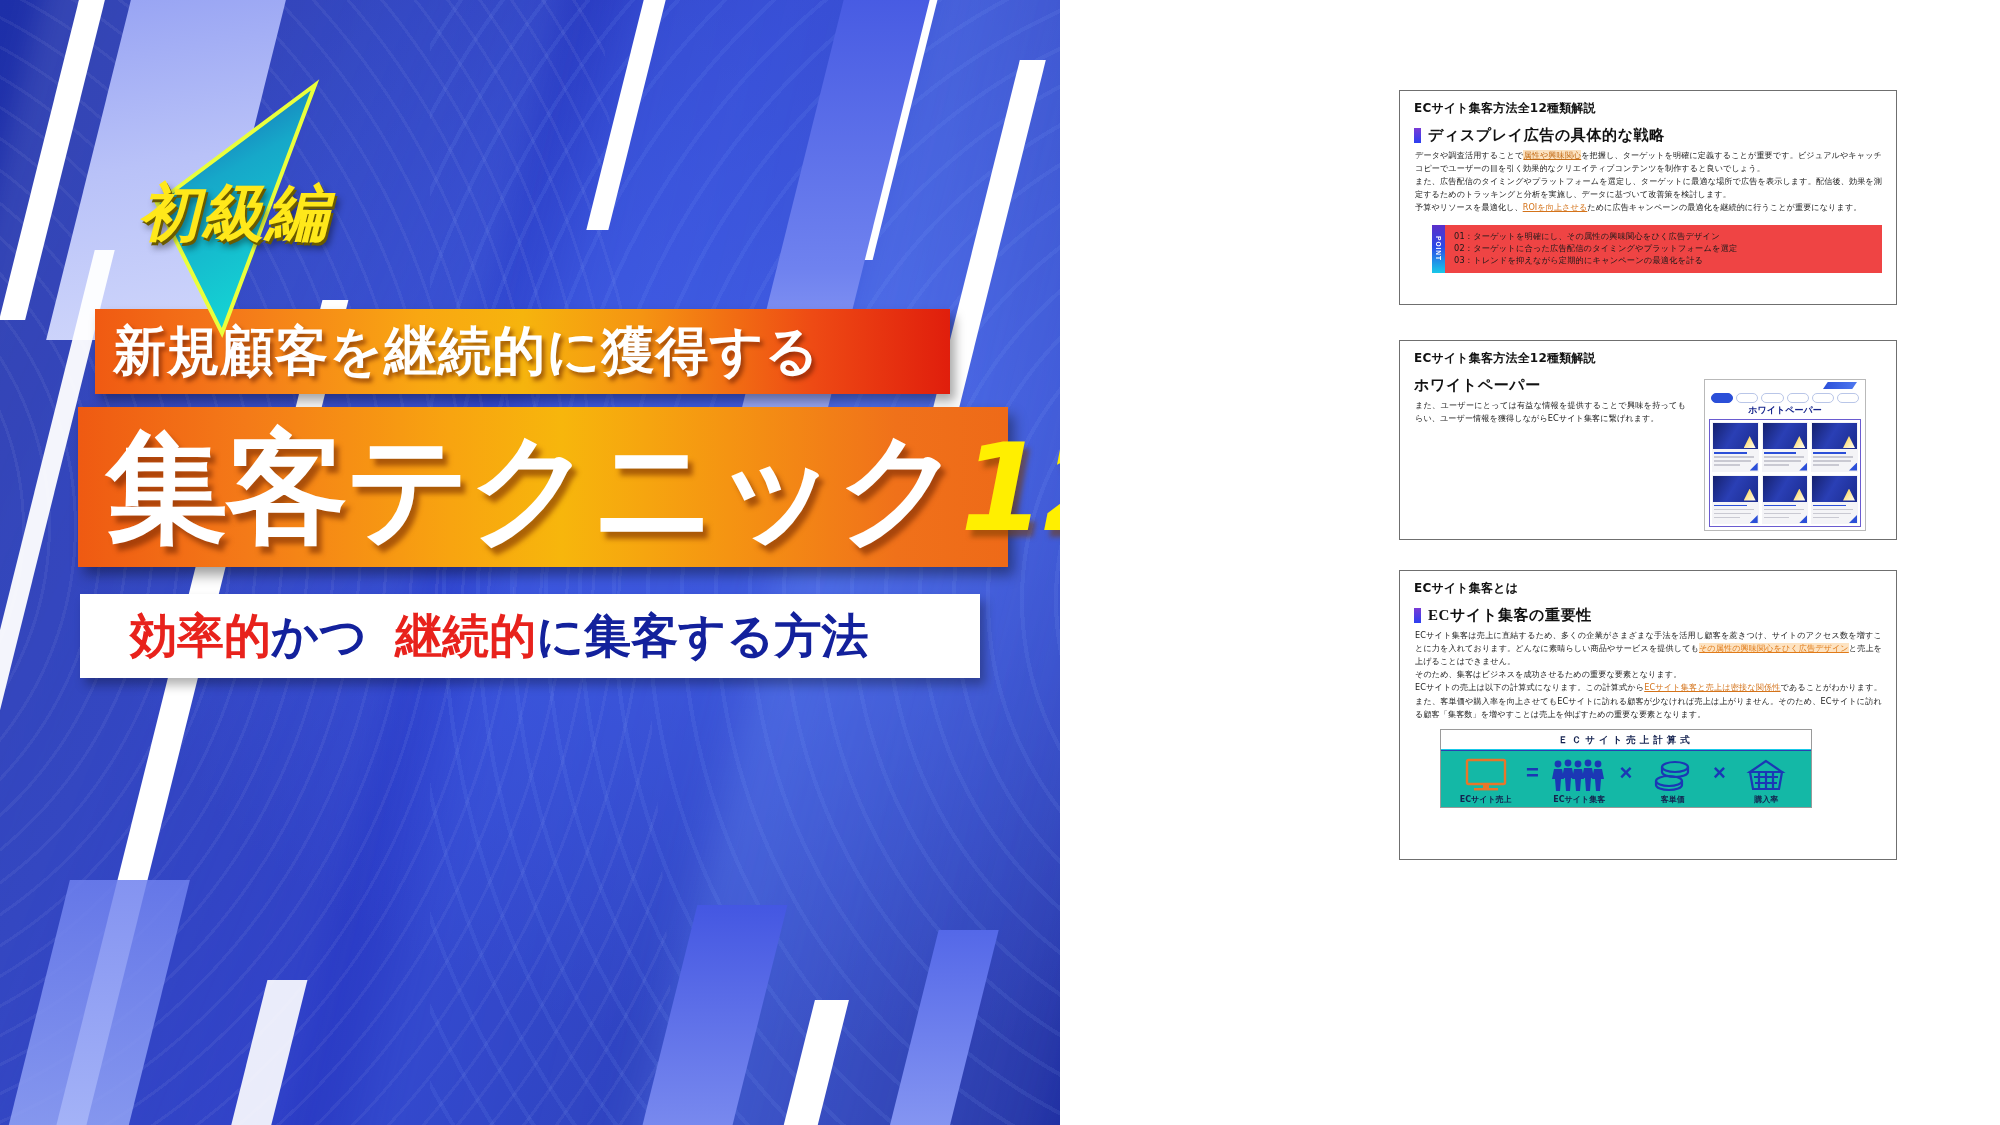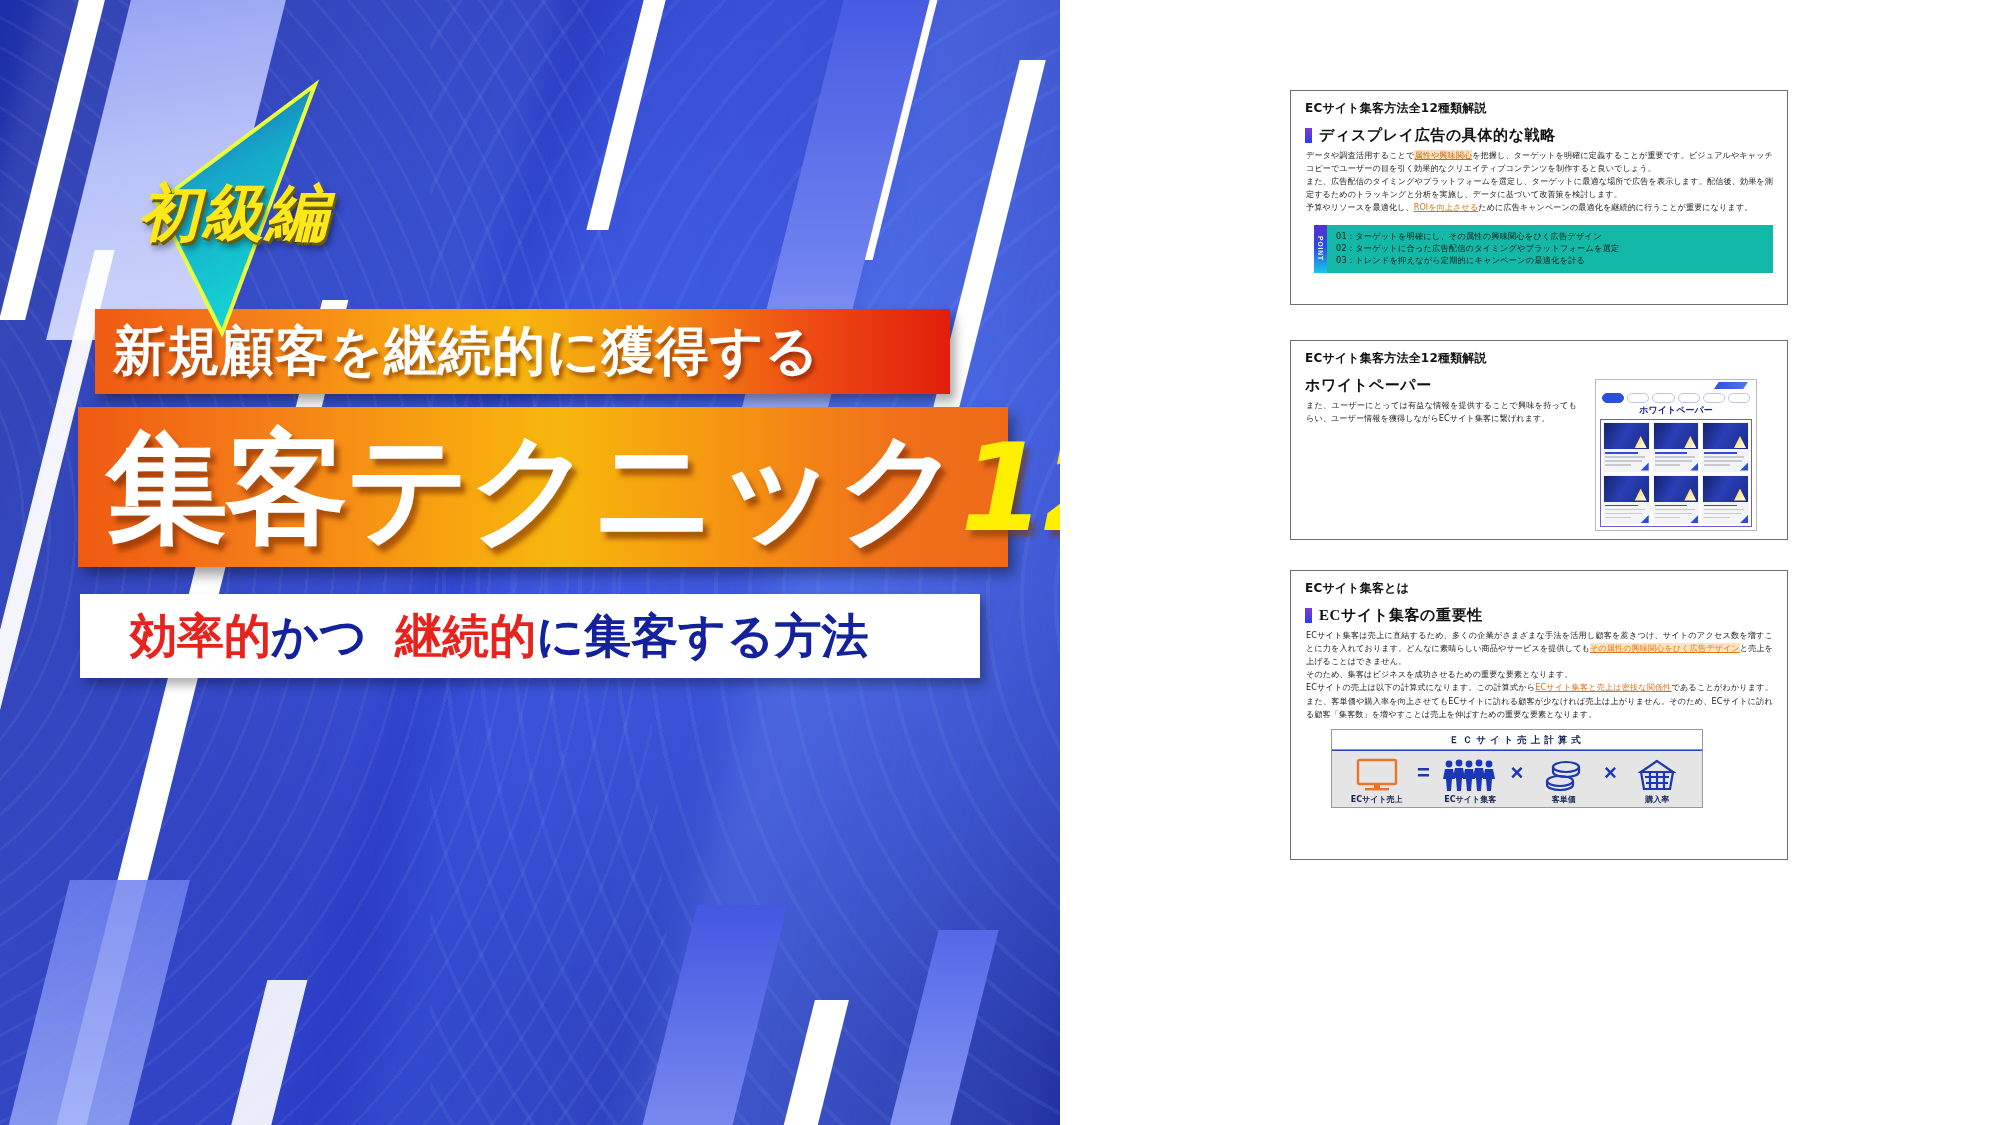--- a/index.html
+++ b/index.html
@@ -108,21 +108,21 @@
     display:flex;align-items:center;
   }
   #band3 .txt{
     font-family:"DejaVu Sans","Liberation Sans",sans-serif;
     font-weight:700;font-size:47px;letter-spacing:0px;margin-left:22px;white-space:nowrap;
     color:#13219c;
   }
   .red{color:#e8221c;margin-left:28px;}
 
   
-  #cards{position:absolute;left:1290px;top:0;width:500px;height:884px;}
+  #cards{position:absolute;left:1399px;top:0;width:500px;height:884px;}
   .card{
     position:absolute;left:0;width:498px;background:#fff;
     border:1px solid #6f6f6f;box-sizing:border-box;
   }
   #card1{top:90px;height:215px;}
   #card2{top:340px;height:200px;}
   #card3{top:570px;height:290px;}
 
   .card-title{
     font-family:"DejaVu Sans","Liberation Sans",sans-serif;
@@ -141,21 +141,21 @@
   .body-txt{
     font-family:"DejaVu Sans","Liberation Sans",sans-serif;
     font-size:8.1px;line-height:1.62;color:#1a1a1a;
     margin:0 14px 0 15px;text-align:justify;letter-spacing:.1px;
   }
   .hl{background:#fbe2c0;color:#c26a14;text-decoration:underline;}
   .hl2{color:#d4731a;text-decoration:underline;}
   .hl3{color:#e07a18;text-decoration:underline;background:#fde3c2;}
 
   .point-box{
-    display:flex;margin:10px 14px 0 23px;background:#14b8a6;
+    display:flex;margin:10px 14px 0 32px;background:#ef4444;
   }
   .point-tab{
     width:13px;flex:0 0 13px;
     background:linear-gradient(180deg,#5b2fc9 0%,#2b49e8 45%,#18c8e8 100%);
     color:#fff;font-size:6.6px;font-weight:700;letter-spacing:1px;
     writing-mode:vertical-rl;text-orientation:mixed;
     display:flex;align-items:center;justify-content:center;
   }
   .point-tab.plain{background:linear-gradient(180deg,#5b2fc9 0%,#2b49e8 50%,#2b8ae8 100%);}
   .point-list{padding:5px 6px 6px 9px;flex:1;}
@@ -190,21 +190,21 @@
   .g6 .ln{position:absolute;left:2px;height:1.5px;background:#c9c9d2;}
   .g6 .ln.a{top:30px;width:70%;background:#2b4fd8;}
   .g6 .ln.b{top:34px;width:86%;}
   .g6 .ln.c{top:38px;width:80%;}
   .g6 .ln.d{top:42px;width:55%;}
   .g6 .cor{position:absolute;right:1px;bottom:1px;width:8px;height:8px;background:#2b4fd8;
      clip-path:polygon(100% 0,100% 100%,0 100%);}
 
   
   .formula{
-    margin:8px 14px 0 40px;border:1px solid #9a9a9a;background:#e5e5e5;width:370px;
+    margin:8px 14px 0 40px;border:1px solid #9a9a9a;background:#14b8a6;width:370px;
   }
   .formula .fhead{
     background:#fff;border-bottom:1px solid #2b3fb0;text-align:center;
     font-family:"DejaVu Sans","Liberation Sans",sans-serif;
     font-weight:700;font-size:9.5px;color:#14224f;letter-spacing:4px;padding:4px 0 3px;
     box-shadow:inset 0 -2px 0 -1px #19c9e8;
   }
   .frow{display:flex;align-items:center;justify-content:space-around;padding:7px 6px 2px;}
   .fitem{display:flex;flex-direction:column;align-items:center;gap:2px;width:74px;}
   .fitem .lbl{font-family:"DejaVu Sans","Liberation Sans",sans-serif;font-size:8px;color:#14224f;font-weight:700;}

